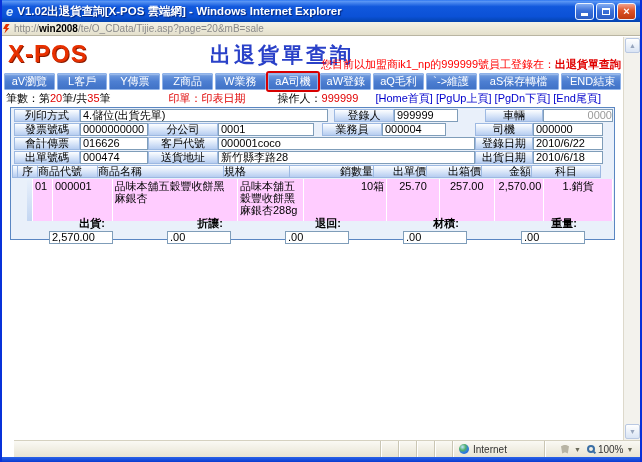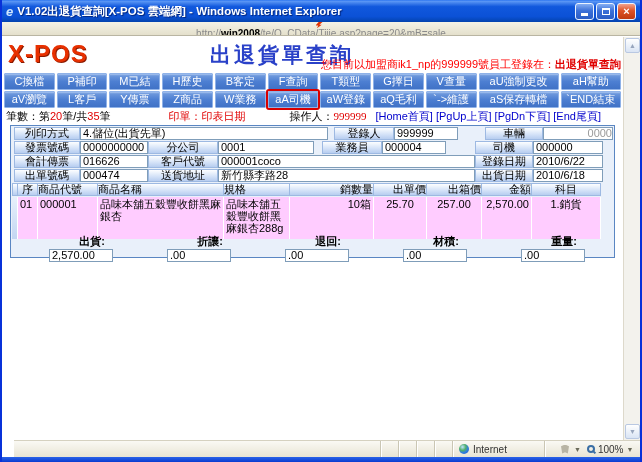--- a/index.html
+++ b/index.html
@@ -16,21 +16,21 @@
     flex:1; overflow:hidden; white-space:nowrap; }
   .winbtn { width:19px; height:17px; margin-left:2px; border:1px solid #eaf2ff; border-radius:3px;
     color:#fff; font-size:11px; line-height:14px; text-align:center; font-weight:bold;
     background:linear-gradient(180deg,#86aef2 0%,#3b70d8 45%,#2a5cc4 100%); }
   .winbtn.close { background:linear-gradient(180deg,#f3a28c 0%,#dd5226 45%,#c03a10 100%); }
   .minbar { display:inline-block; width:7px; height:3px; background:#fff; margin-top:9px; }
   .maxbox { display:inline-block; width:8px; height:7px; border:1px solid #fff; border-top:2px solid #fff; margin-top:3px; }
 
   
   .addressbar { height:14px; display:flex; align-items:center; padding:0 1px;
-    background:linear-gradient(180deg,#f4f2e6,#e4e0cc); border-bottom:1px solid #b9b5a2;flex-direction:column; }
+    background:linear-gradient(180deg,#f4f2e6,#e4e0cc); border-bottom:1px solid #b9b5a2; }
   .bolt-icon { display:inline-block; width:7px; height:10px; background:#e03000; margin-right:4px;
     clip-path:polygon(45% 0,100% 0,55% 45%,90% 45%,20% 100%,40% 55%,0 55%); }
   .url { font-size:10px; color:#8a8a8a; white-space:nowrap; overflow:hidden; }
   .url b { color:#000; }
 
   
   .content { position:absolute; top:37px; left:0; width:638px; height:403px; background:#fff; overflow:hidden; }
   .page { position:absolute; top:0; left:0; width:621px; height:100%; }
 
   .pagehead { position:relative; height:34px; }
@@ -49,42 +49,42 @@
     line-height:13px; text-align:center; white-space:nowrap; overflow:hidden; cursor:default;
     background:linear-gradient(180deg,#a9c5f0 0%,#6c97dc 12%,#4d7fd2 50%,#4072c6 100%);
     font-family:"Liberation Sans","DejaVu Sans",sans-serif; }
   .tb.w16 { flex:1.6; } .tb.w12 { flex:1.2; }
   .tb.hl { outline:2px solid #d80000; outline-offset:0; }
 
   
   .statusline { display:flex; align-items:center; height:13px; margin-top:2px; font-size:11px; white-space:nowrap; }
   .statusline .grp1 { margin-left:4px; }
   .statusline .grp2 { margin-left:58px; color:#e00000; }
-  .statusline .grp3 { margin-left:44px;font-family:Liberation Serif, serif; }
+  .statusline .grp3 { margin-left:32px; }
   .statusline .nav { margin-left:auto; margin-right:22px; color:#0000cc; }
   .red { color:#e00000; }
   .nav span { }
 
   
   .formbox { margin:2px 0 0 8px; width:605px; border:1px solid #5a86c2; background:#e9f0fa; padding:1px; }
   .frow { display:flex; height:13px; margin-bottom:1px; font-size:11px; line-height:11px; }
   .flab { background:linear-gradient(180deg,#fdfeff 0%,#d6e4f8 55%,#b7cdf0 100%);
     border:1px solid #9db9e2; text-align:center; color:#000; overflow:hidden; white-space:nowrap; }
   .ffld { background:#fff; border:1px solid #7f9db9; padding-left:2px; overflow:hidden; white-space:nowrap; }
   .ffld.dis { color:#9a9a9a;text-align:right; }
   .ml2{margin-left:2px}.ml6{margin-left:6px}.ml8{margin-left:8px}.ml27{margin-left:27px}.ml29{margin-left:29px}
   .w58{width:58px}.w60{width:60px}.w64{width:64px}.w66{width:66px}.w70{width:70px}.w78{width:68px}
   .w96{width:96px}.w248{width:248px}.w257{width:257px}
 
   
   .thead { display:flex; height:13px; margin-top:1px; font-size:11px; line-height:11px; }
   .th { background:linear-gradient(180deg,#fdfeff 0%,#d6e4f8 55%,#b7cdf0 100%);
     border:1px solid #9db9e2; border-left:none; overflow:hidden; white-space:nowrap; }
   .th:first-child { border-left:1px solid #9db9e2; }
-  .prow { display:flex; height:42px; margin-top:1px; font-size:11px; line-height:12px; }
+  .prow { display:flex; height:42px; margin-top:1px; font-size:11px; line-height:12px;padding-left:15px; }
   .td { background:#ffccff; border-right:1px solid #fff; overflow:hidden; padding:1px 2px; }
   .td.gut { background:linear-gradient(180deg,#e8f0fb,#c3d6f2); }
   .c{text-align:center}.r{text-align:right}.l{text-align:left}
   .cw0{width:6px}.cw1{width:20px}.cw2{width:60px}.cw3{width:126px}.cw4{width:66px}
   .cw5{width:84px}.cw6{width:53px}.cw7{width:55px}.cw8{width:50px}.cw9{width:69px}
 
   
   .trow { display:flex; align-items:center; height:16px; margin-top:1px; font-size:11px; }
   .tgrp { display:flex; align-items:center; width:118px;flex-direction:column; }
   .tgrp:first-child { margin-left:10px; }
@@ -143,33 +143,20 @@
     <div class="page">
 
       <div class="pagehead">
         <span class="logo">X-POS</span>
         <span class="page-title">出退貨單查詢</span>
         <span class="login-msg"><span>您目前以加盟商ik1_np的999999號員工登錄在：</span><span class="tgt">出退貨單查詢</span></span>
       </div>
 
       <div class="toolbar">
         <div class="tbrow">
-          <button class="tb">C換檔</button>
-          <button class="tb">P補印</button>
-          <button class="tb">M已結</button>
-          <button class="tb">H歷史</button>
-          <button class="tb">B客定</button>
-          <button class="tb">F查詢</button>
-          <button class="tb">T類型</button>
-          <button class="tb">G擇日</button>
-          <button class="tb">V查量</button>
-          <button class="tb w16">aU強制更改</button>
-          <button class="tb w12">aH幫助</button>
-        </div>
-        <div class="tbrow">
           <button class="tb">aV瀏覽</button>
           <button class="tb">L客戶</button>
           <button class="tb">Y傳票</button>
           <button class="tb">Z商品</button>
           <button class="tb">W業務</button>
           <button class="tb hl">aA司機</button>
           <button class="tb">aW登錄</button>
           <button class="tb">aQ毛利</button>
           <button class="tb">`-&gt;維護</button>
           <button class="tb w16">aS保存轉檔</button>

